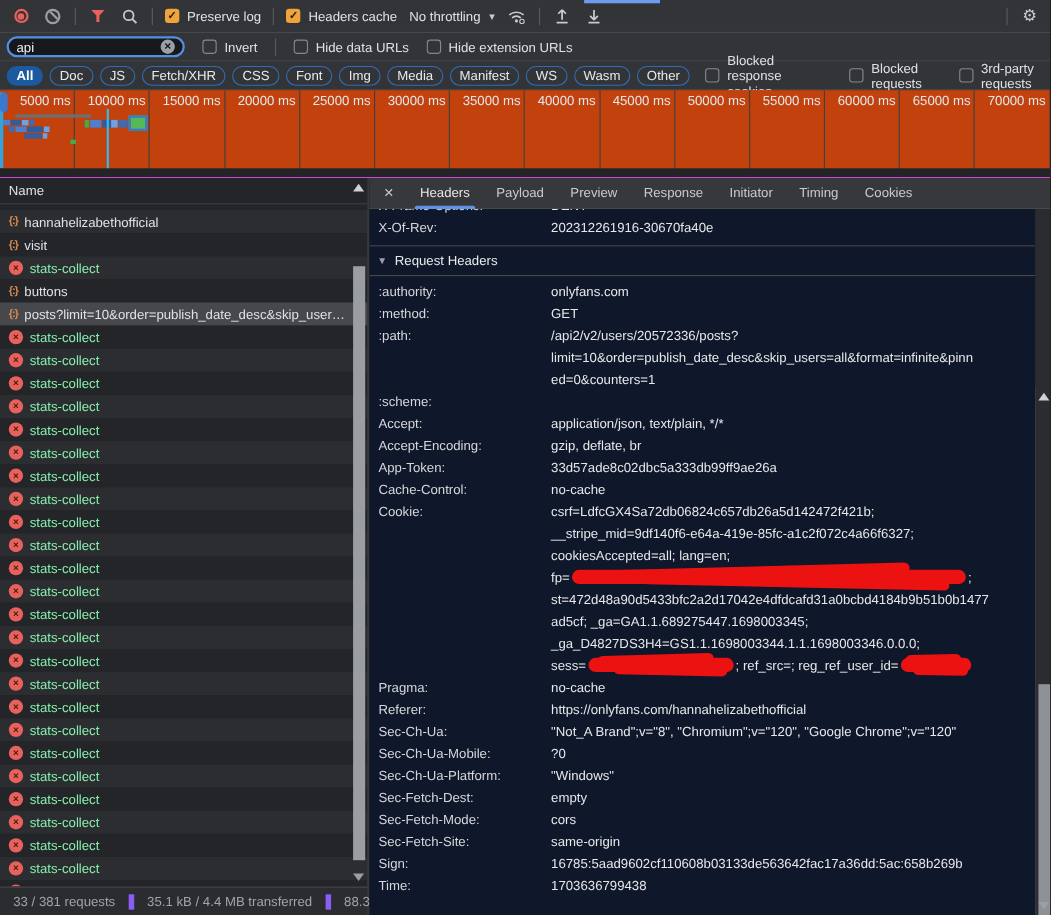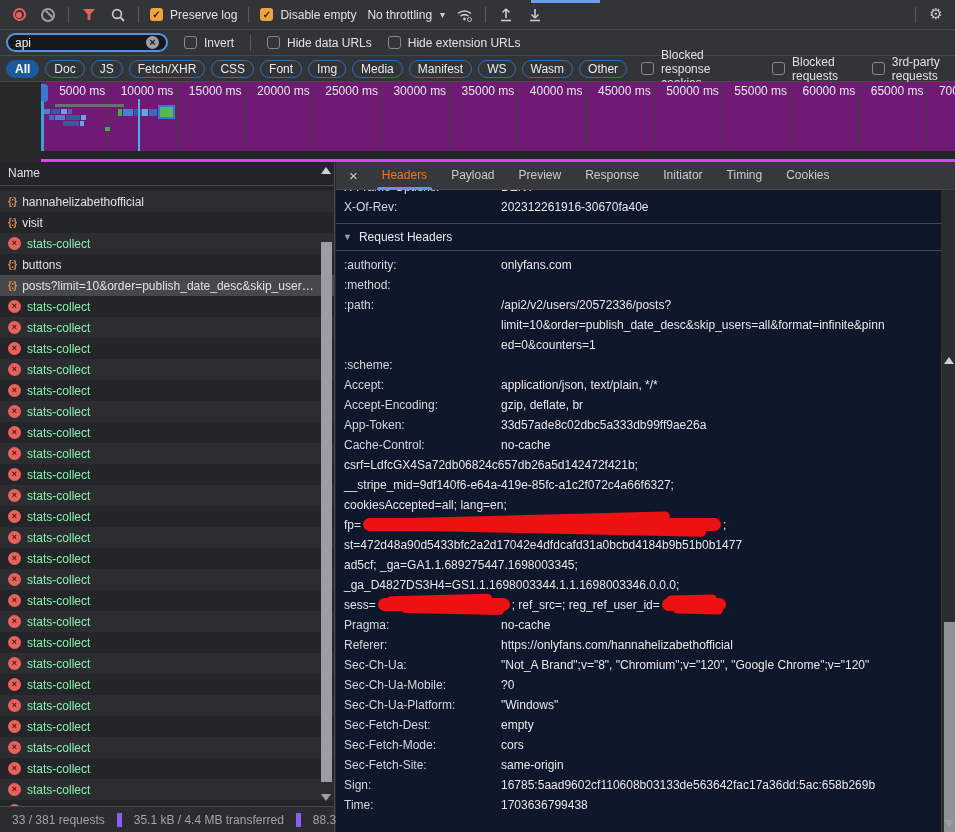--- a/index.html
+++ b/index.html
@@ -37,22 +37,22 @@
 
   
   .typebar{position:absolute;left:0;top:56px;right:0;height:26px;background:#333438;
     border-bottom:1px solid #47484a;display:flex;align-items:center;gap:6px;padding:0 6px;}
   .pill{height:18px;line-height:16px;padding:0 8px;border-radius:9px;border:1px solid #2e6db4;
     color:#e8eaed;flex:none;cursor:pointer;}
   .pill.active{background:#1b5a9e;border-color:#1b5a9e;color:#fff;font-weight:bold;}
   .typebar .cb-group{margin-left:8px;}
 
   
-  .overview{position:absolute;left:0;top:82px;right:0;height:80px;background:#701a75;
-    border-bottom:3px solid #d946ef;overflow:hidden;cursor:ew-resize;margin-left:41px;}
+  .overview{position:absolute;left:0;top:82px;right:0;height:80px;background:#c2410c;
+    border-bottom:1px solid #d946ef;overflow:hidden;cursor:ew-resize;}
   .ov-scale{display:flex;height:100%;}
   .ov-col{flex:0 0 68.2px;height:100%;border-right:1px solid #3f4044;}
   .ov-label{display:block;text-align:right;padding:2px 3px 0 0;color:#e6e7ea;white-space:nowrap;}
   .ov-bar{position:absolute;}
   .ov-greenbox{position:absolute;background:#57b857;border:2px solid #2f7bd6;}
   .ov-grayline{position:absolute;background:#6f6f6f;}
   .ov-marker{position:absolute;top:17px;bottom:0;width:2px;background:#35b9e8;}
   .ov-edge{position:absolute;left:0;top:2px;bottom:8px;width:3px;background:#35a3d8;}
   .ov-handle{position:absolute;left:0;top:2px;width:7px;height:18px;background:#3b78cf;border-radius:4px;}
   .ov-bottom{position:absolute;left:0;right:0;bottom:0;height:8px;background:#232427;}
@@ -82,21 +82,21 @@
     display:flex;align-items:center;color:#9fa4aa;}
   .status-seg{padding:0 12px;white-space:nowrap;}
   .status-seg + .status-seg{border-left:5px solid #8b5cf6;}
 
   
   .right-panel{position:absolute;left:336px;top:162px;right:0;bottom:0;background:#2b2c2f;}
   .tabbar{height:28px;background:#37383c;border-bottom:1px solid #47484a;display:flex;align-items:center;
     gap:24px;padding-left:13px;}
   .tab-close{color:#c7cacf;font-size:15px;cursor:pointer;line-height:1;}
   .tab{color:#c7cacf;position:relative;height:28px;line-height:27px;cursor:pointer;white-space:nowrap;}
-  .tab.active{color:#f97316;}
+  .tab.active{color:#e5e5e5;}
   .tab.active::after{content:"";position:absolute;left:-5px;right:-5px;bottom:0;height:3px;background:#5f93e8;border-radius:2px 2px 0 0;}
   .details{position:absolute;top:28px;left:0;right:14px;bottom:0;overflow:hidden;background:#0f172a;}
   .hdr-row{display:grid;grid-template-columns:157px 1fr;padding-left:8px;line-height:20px;}
   .hdr-name{color:#d5d7da;white-space:nowrap;}
   .hdr-val{color:#e6e7ea;white-space:nowrap;}
   .val-line{white-space:nowrap;height:20px;}
   .clip-row{margin-top:-13px;}
   .sep{height:1px;background:#47484a;}
   .section-h{display:flex;align-items:center;gap:7px;padding-left:7px;height:26px;color:#e8eaed;cursor:pointer;}
   .section-caret{font-size:9px;color:#9aa0a6;}
@@ -139,21 +139,21 @@
         </svg>
     </div>
     <div class="vsep"></div>
     <div class="cb-group">
       <span class="cb on">✓</span>
       <span>Preserve log</span>
     </div>
     <div class="vsep"></div>
     <div class="cb-group">
       <span class="cb on">✓</span>
-      <span>Disable empty</span>
+      <span>Headers cache</span>
     </div>
     <div class="throttle">
       <span>No throttling</span>
       <span class="caret">▾</span>
     </div>
     <div class="tb-btn">
       <svg class="icn" width="18" height="14" viewBox="0 0 18 14">
           <path d="M2 5.5a10 10 0 0 1 13 0" fill="none" stroke="#c7cacf" stroke-width="1.5"></path>
           <path d="M4.5 8.2a6.5 6.5 0 0 1 8 0" fill="none" stroke="#c7cacf" stroke-width="1.5"></path>
           <circle cx="8.5" cy="11" r="1.4" fill="#c7cacf"></circle>
@@ -479,20 +479,23 @@
       <div class="gap4"></div>
       <div id="request-headers">
           <div class="hdr-row">
             <div class="hdr-name">:authority:</div>
             <div class="hdr-val">
               <div class="val-line">onlyfans.com</div>
             </div>
           </div>
           <div class="hdr-row">
             <div class="hdr-name">:method:</div>
+            <div class="hdr-val">
+              <div class="val-line">GET</div>
+            </div>
           </div>
           <div class="hdr-row">
             <div class="hdr-name">:path:</div>
             <div class="hdr-val">
               <div class="val-line">/api2/v2/users/20572336/posts?</div>
               <div class="val-line">limit=10&amp;order=publish_date_desc&amp;skip_users=all&amp;format=infinite&amp;pinn</div>
               <div class="val-line">ed=0&amp;counters=1</div>
             </div>
           </div>
           <div class="hdr-row">
@@ -516,20 +519,21 @@
               <div class="val-line">33d57ade8c02dbc5a333db99ff9ae26a</div>
             </div>
           </div>
           <div class="hdr-row">
             <div class="hdr-name">Cache-Control:</div>
             <div class="hdr-val">
               <div class="val-line">no-cache</div>
             </div>
           </div>
           <div class="hdr-row">
+            <div class="hdr-name">Cookie:</div>
             <div class="hdr-val">
               <div class="val-line">csrf=LdfcGX4Sa72db06824c657db26a5d142472f421b;</div>
               <div class="val-line">__stripe_mid=9df140f6-e64a-419e-85fc-a1c2f072c4a66f6327;</div>
               <div class="val-line">cookiesAccepted=all; lang=en;</div>
               <div class="val-line">fp=<span class="scribble" style="width: 358px;"></span>;</div>
               <div class="val-line">st=472d48a90d5433bfc2a2d17042e4dfdcafd31a0bcbd4184b9b51b0b1477</div>
               <div class="val-line">ad5cf; _ga=GA1.1.689275447.1698003345;</div>
               <div class="val-line">_ga_D4827DS3H4=GS1.1.1698003344.1.1.1698003346.0.0.0;</div>
               <div class="val-line">sess=<span class="scribble" style="width: 132px;"></span>; ref_src=; reg_ref_user_id=<span class="scribble" style="width: 64px;"></span></div>
             </div>

